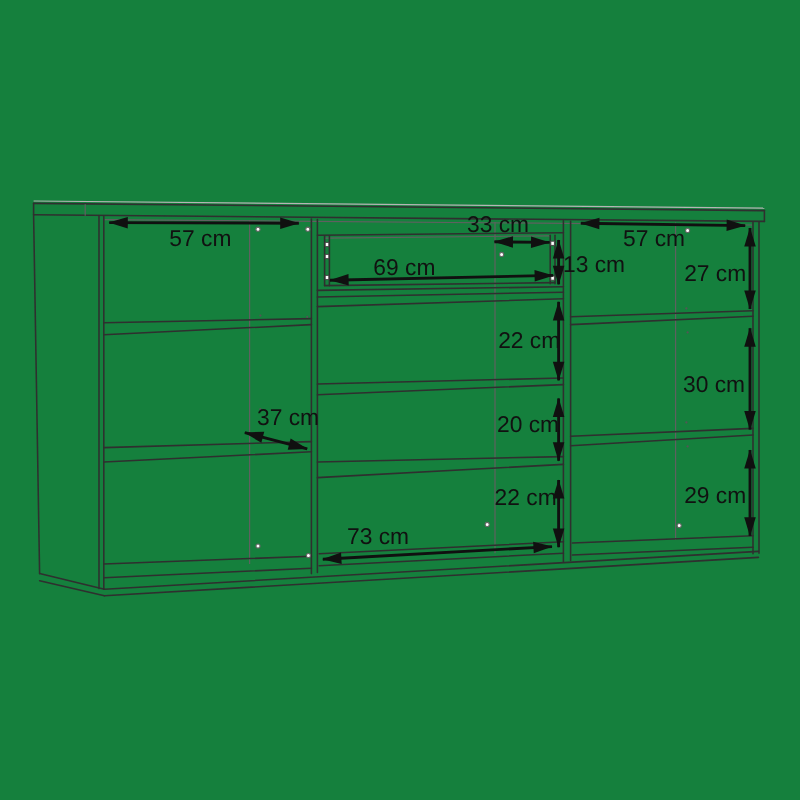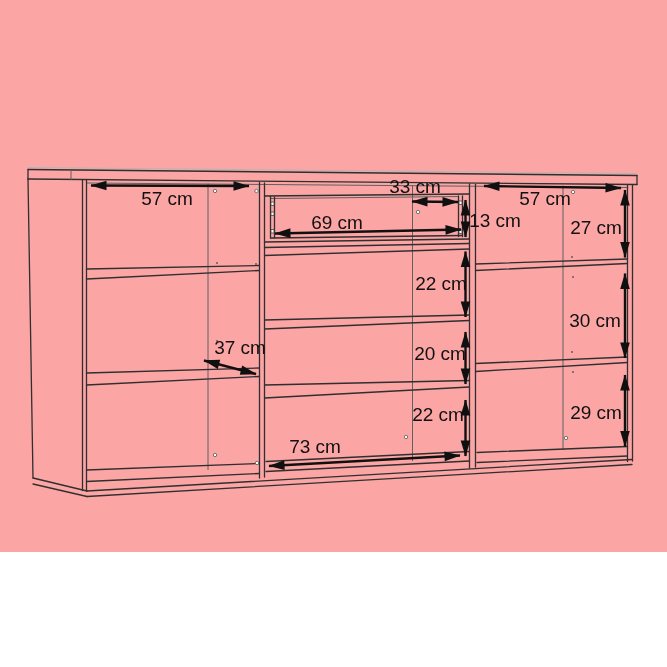--- a/index.html
+++ b/index.html
@@ -1,16 +1,16 @@
 <!DOCTYPE html>
 <html><head>
 <meta charset="utf-8">
 <style>
   html,body{margin:0;padding:0;background:#fff;}
-  .stage{position:relative;width:667px;height:552px;background:#fca5a5;overflow:hidden;}
+  .stage{position:relative;width:667px;height:667px;background:#15803d;overflow:hidden;}
   svg{display:block;}
   .ln{stroke:#2f2f2f;stroke-width:1.3;fill:none;stroke-linecap:round;}
   .thin{stroke:#606060;stroke-width:1;fill:none;}
   .lite{stroke:#b5b5b5;stroke-width:1;fill:none;}
   .arrow{stroke:#101010;stroke-width:2.4;fill:none;}
   .dim{font-family:"Liberation Sans",sans-serif;font-size:19px;fill:#111;text-anchor:middle;}
   .holeO{fill:#ffffff;stroke:#666;stroke-width:0.9;}
   .holeF{fill:#555;stroke:none;}
   .tick{fill:#fff;stroke:#444;stroke-width:0.8;}
 </style>

